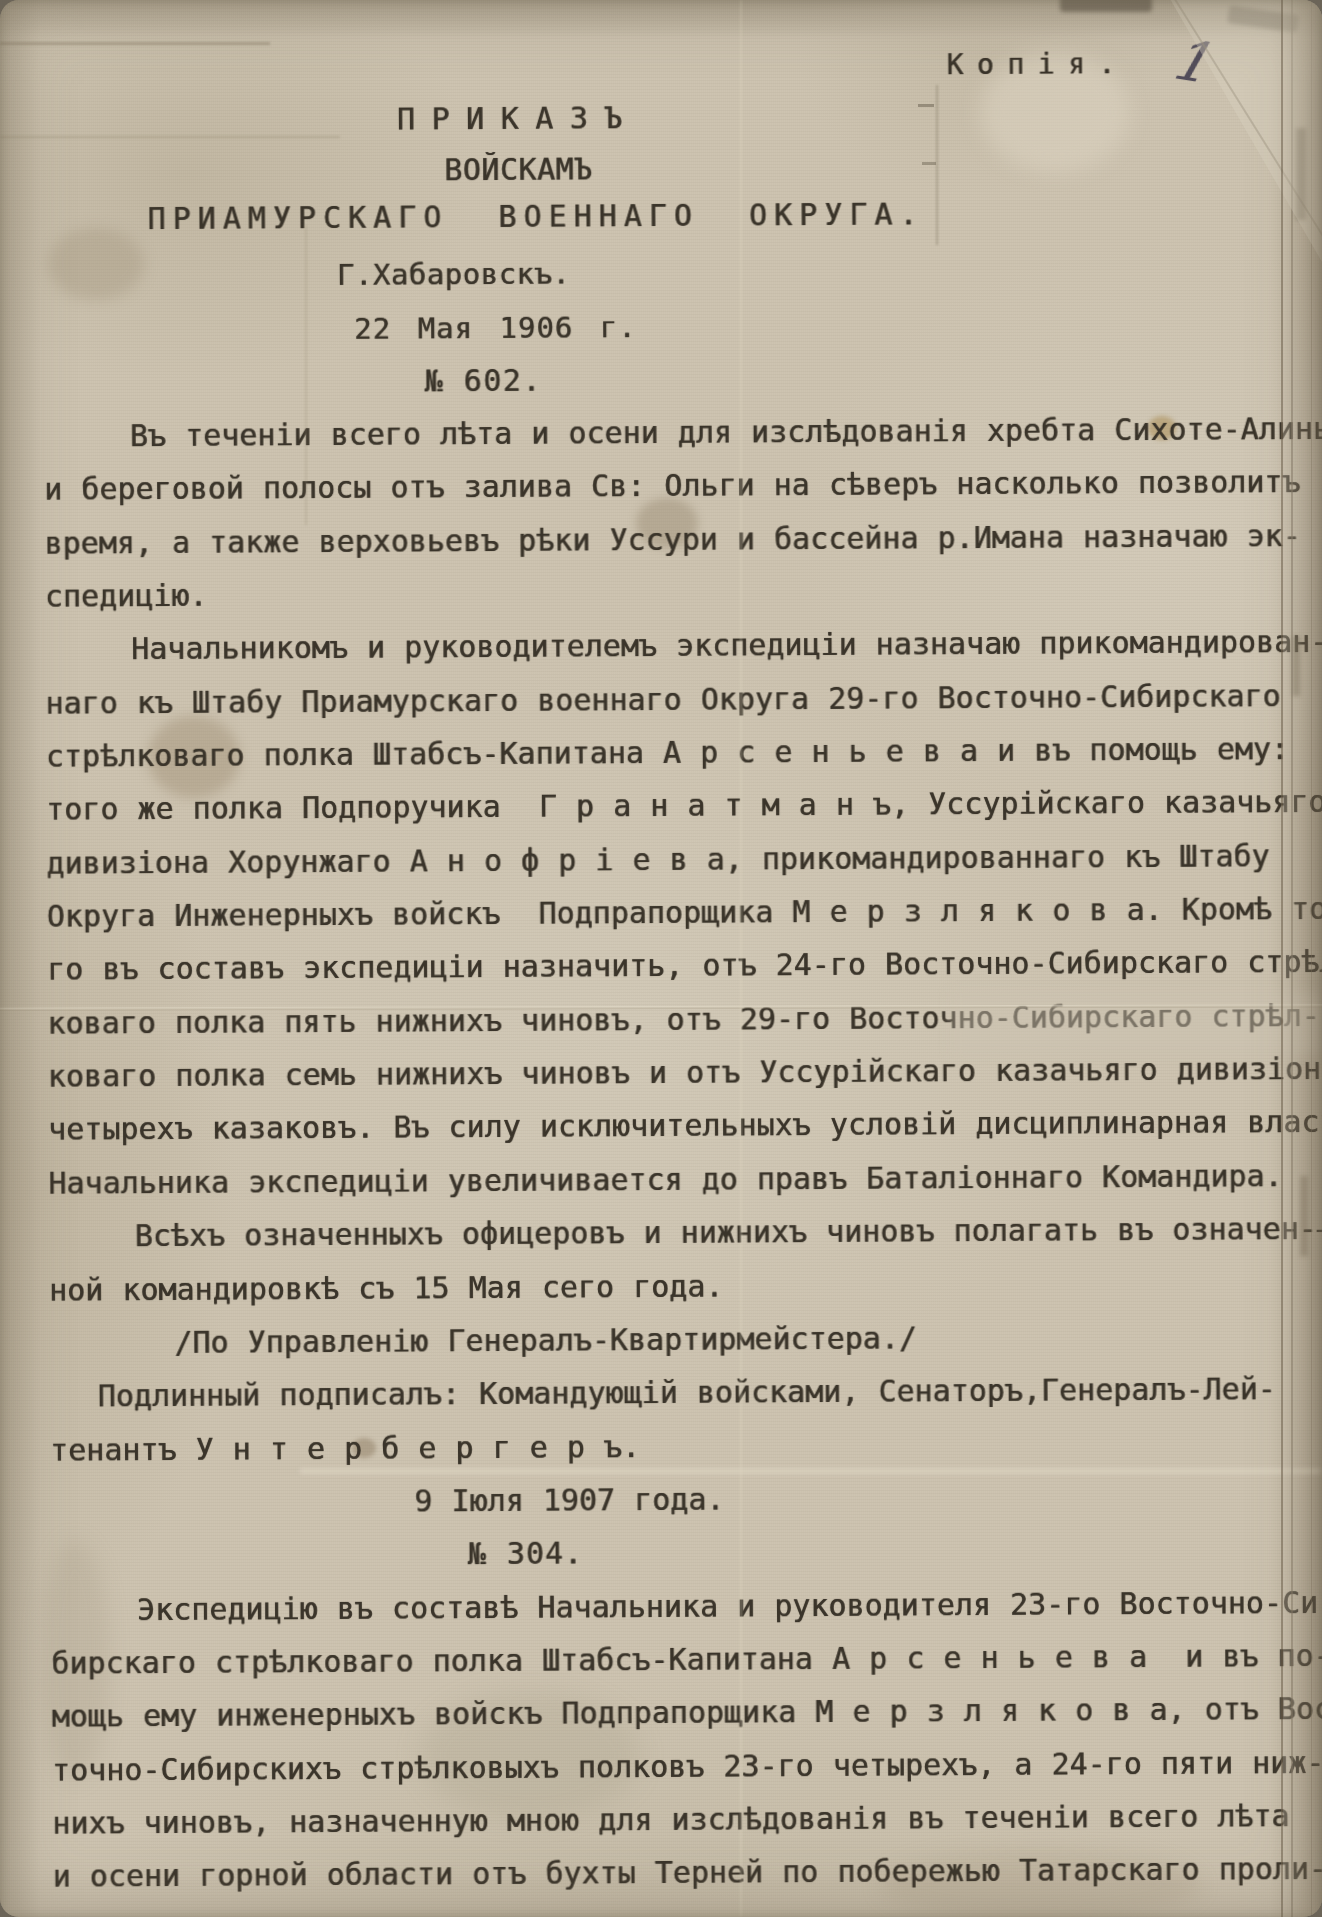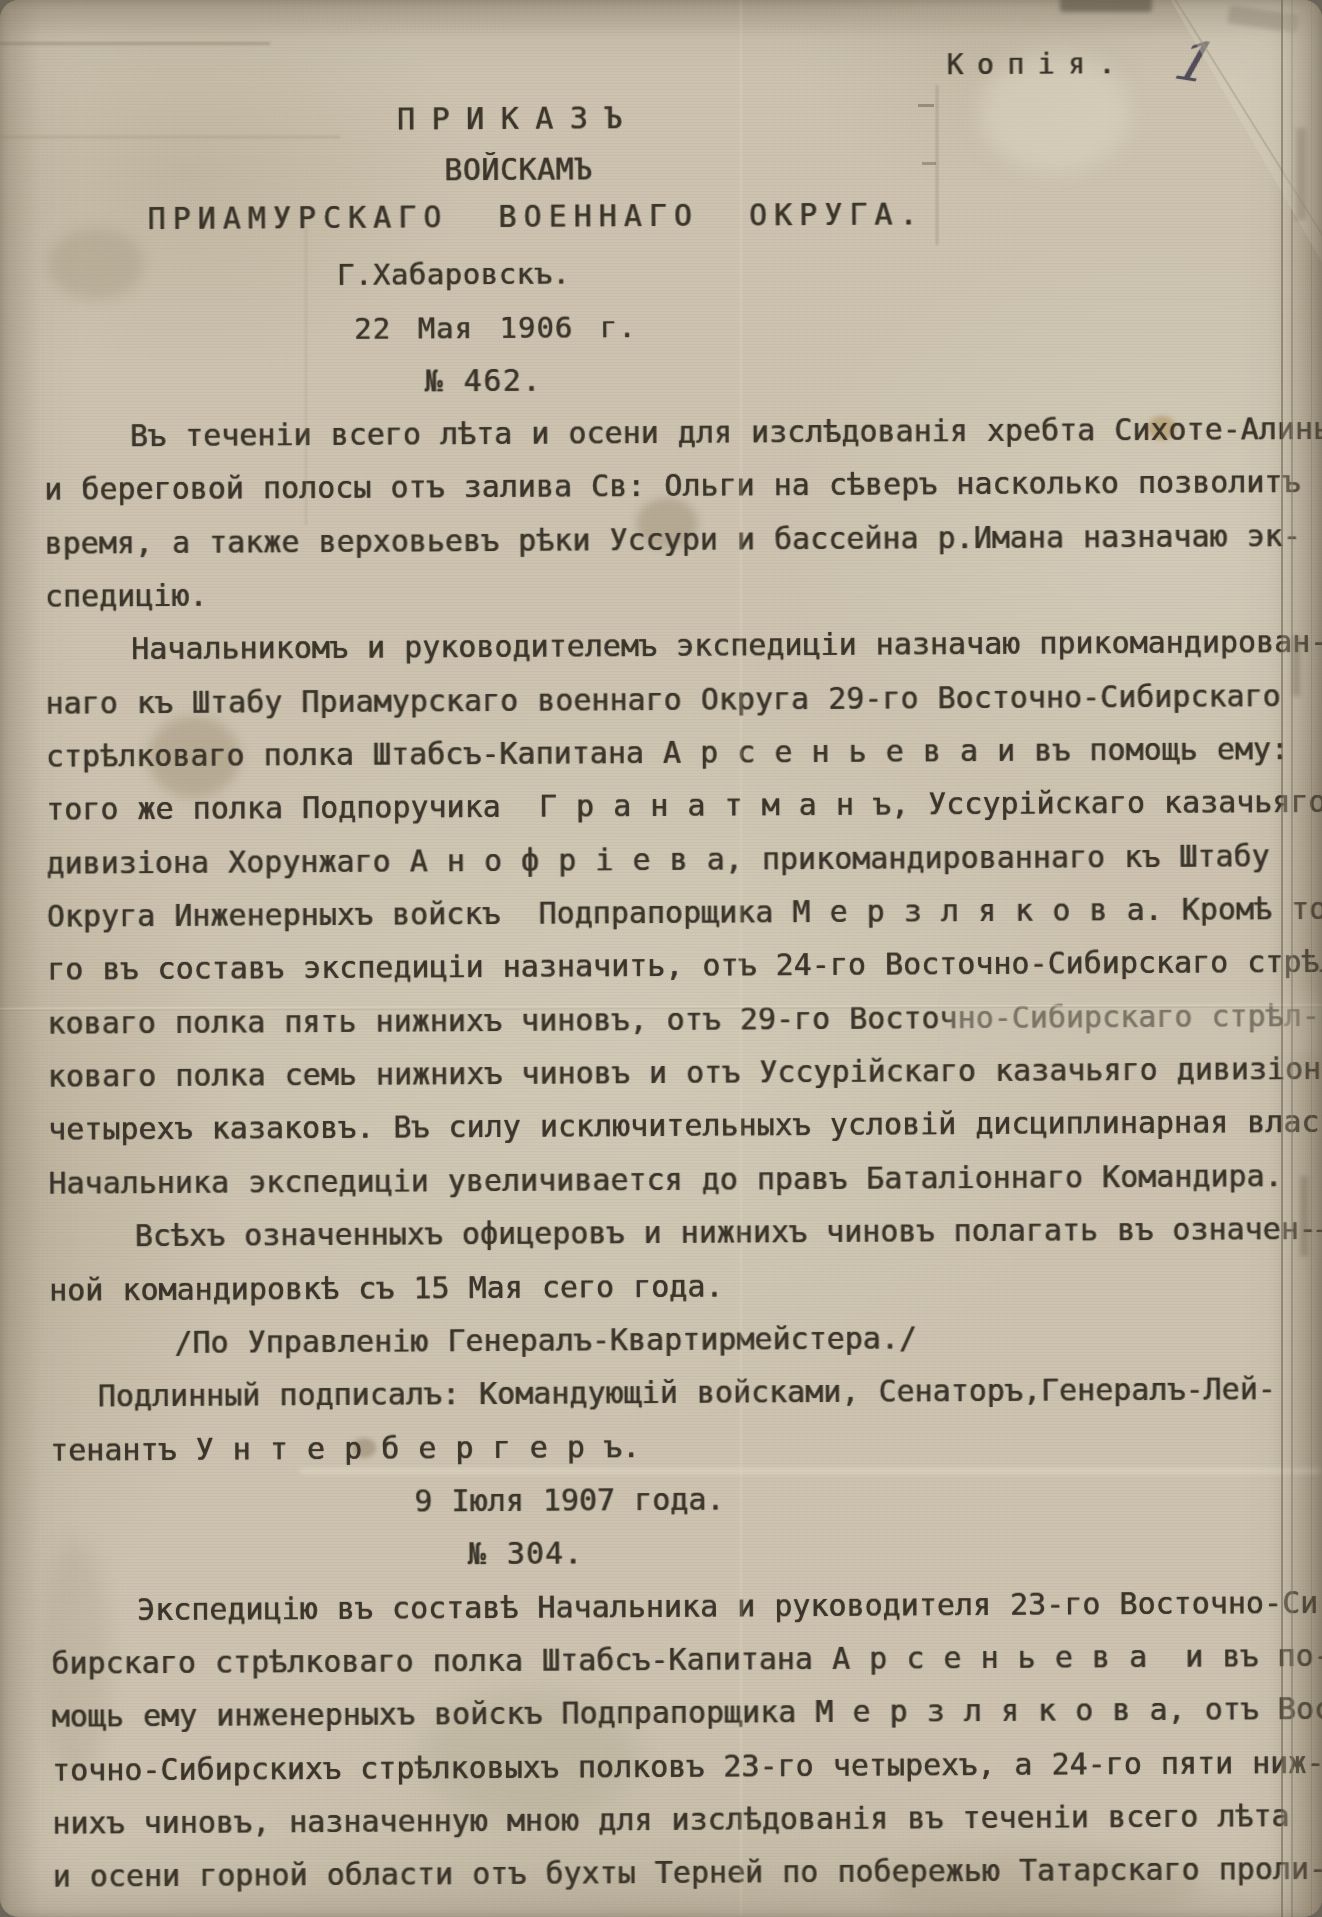--- a/index.html
+++ b/index.html
@@ -83,21 +83,21 @@
   <div class="st" style="left:1060px;top:-6px;width:92px;height:18px;background:rgba(66,58,46,.5);filter:blur(2px);border-radius:4px;"></div>
   <div class="st" style="left:1228px;top:10px;width:70px;height:18px;background:rgba(60,52,40,.32);filter:blur(2px);transform:rotate(8deg);border-radius:4px;"></div>
 
   <div class="text-layer">
     <div class="hline t-copy">Копія.</div>
     <div class="hline t-prikaz">ПРИКАЗЪ</div>
     <div class="hline t-voisk">ВОЙСКАМЪ</div>
     <div class="hline t-distr">ПРИАМУРСКАГО  ВОЕННАГО  ОКРУГА.</div>
     <div class="hline t-place">Г.Хабаровскъ.</div>
     <div class="hline t-date1">22 Мая 1906 г.</div>
-    <div class="hline t-num1">№ 462.</div>
+    <div class="hline t-num1">№ 602.</div>
     <div class="body">
         <div class="ln first">Въ теченіи всего лѣта и осени для изслѣдованія хребта Сихоте-Алинь</div>
         <div class="ln flush">и береговой полосы отъ залива Св: Ольги на сѣверъ насколько позволитъ</div>
         <div class="ln flush">время, а также верховьевъ рѣки Уссури и бассейна р.Имана назначаю эк-</div>
         <div class="ln flush">спедицію.</div>
         <div class="ln first">Начальникомъ и руководителемъ экспедиціи назначаю прикомандирован-</div>
         <div class="ln flush">наго къ Штабу Приамурскаго военнаго Округа 29-го Восточно-Сибирскаго</div>
         <div class="ln flush">стрѣлковаго полка Штабсъ-Капитана А р с е н ь е в а и въ помощь ему:</div>
         <div class="ln flush">того же полка Подпоручика  Г р а н а т м а н ъ, Уссурійскаго казачьяго</div>
         <div class="ln flush">дивизіона Хорунжаго А н о ф р і е в а, прикомандированнаго къ Штабу</div>

